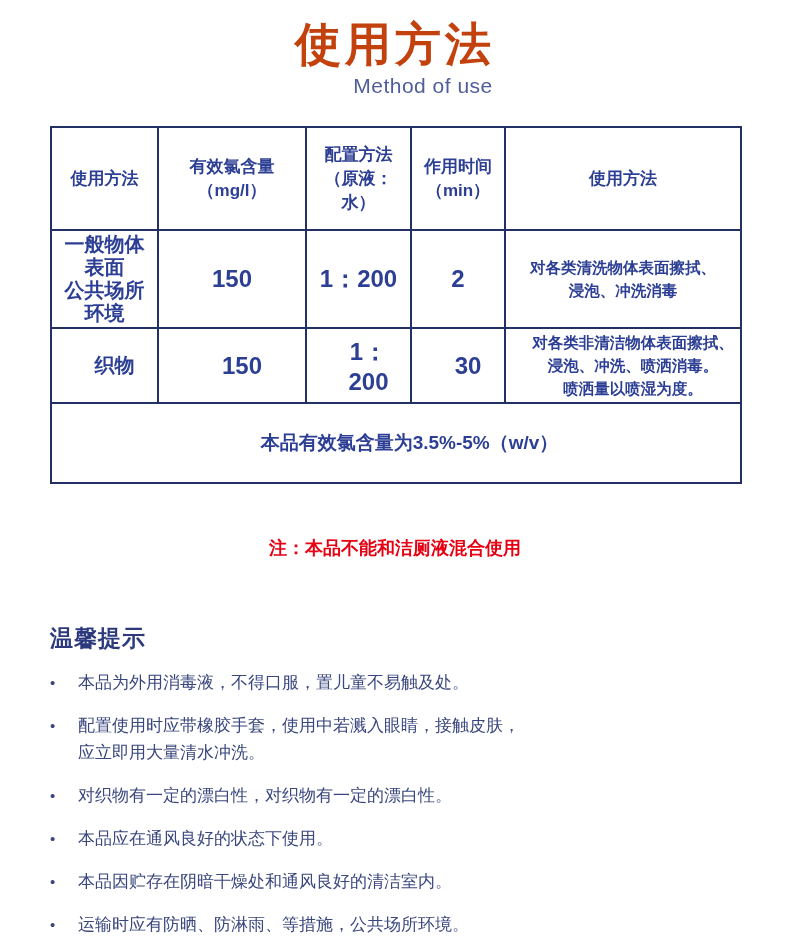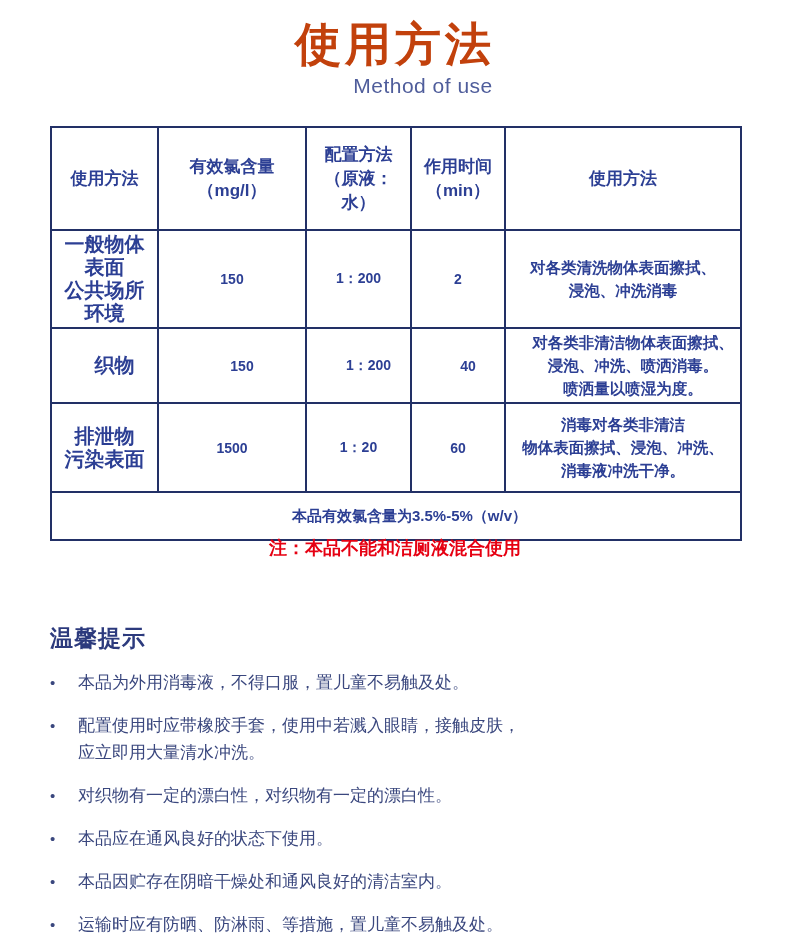--- a/index.html
+++ b/index.html
@@ -53,25 +53,25 @@
     color: #2c3f94;
     font-weight: bold;
     padding: 2px 4px;
     box-sizing: border-box;
   }
   .usage-table th { font-size: 17px; line-height: 24px; height: 103px; }
   .row-1 td { height: 63px; }
   .row-2 td { height: 69px; padding-left: 24px; }
   .row-3 td { height: 89px; }
   .cell-scope   { font-size: 20px; line-height: 23px; }
-  .cell-number  { font-size: 14px; border-radius: 10px; }
+  .cell-number  { font-size: 24px; border-radius: 10px; }
   .cell-method  { font-size: 15.5px; line-height: 23px; margin-top: 28px; }
   .table-footer td {
-    height: 48px;
-    font-size: 15px;
+    height: 80px;
+    font-size: 19px;
     padding-left: 31px;
   }
   .warning-note {
     position: absolute;
     top: 536px;
     left: 0;
     width: 100%;
     text-align: center;
     font-size: 18px;
     font-weight: bold;
@@ -140,29 +140,22 @@
         <td class="cell-scope">一般物体表面<br>公共场所环境</td>
         <td class="cell-number">150</td>
         <td class="cell-number">1：200</td>
         <td class="cell-number">2</td>
         <td class="cell-method">对各类清洗物体表面擦拭、<br>浸泡、冲洗消毒</td>
       </tr>
       <tr class="row-2">
         <td class="cell-scope">织物</td>
         <td class="cell-number">150</td>
         <td class="cell-number">1：200</td>
-        <td class="cell-number">40</td>
+        <td class="cell-number">30</td>
         <td class="cell-method">对各类非清洁物体表面擦拭、<br>浸泡、冲洗、喷洒消毒。<br>喷洒量以喷湿为度。</td>
-      </tr>
-      <tr class="row-3">
-        <td class="cell-scope">排泄物<br>污染表面</td>
-        <td class="cell-number">1500</td>
-        <td class="cell-number">1：20</td>
-        <td class="cell-number">60</td>
-        <td class="cell-method">消毒对各类非清洁<br>物体表面擦拭、浸泡、冲洗、<br>消毒液冲洗干净。</td>
       </tr>
       <tr class="table-footer">
         <td colspan="5">本品有效氯含量为3.5%-5%（w/v）</td>
       </tr>
     </tbody>
   </table>
 
   <div class="warning-note">注：本品不能和洁厕液混合使用</div>
 
   <div class="tips">
@@ -183,18 +176,18 @@
       <li class="tip-item">
         <span class="bullet-dot">•</span>
         <span class="tip-text">本品应在通风良好的状态下使用。</span>
       </li>
       <li class="tip-item">
         <span class="bullet-dot">•</span>
         <span class="tip-text">本品因贮存在阴暗干燥处和通风良好的清洁室内。</span>
       </li>
       <li class="tip-item">
         <span class="bullet-dot">•</span>
-        <span class="tip-text">运输时应有防晒、防淋雨、等措施，置儿童不易触及处。</span>
+        <span class="tip-text">运输时应有防晒、防淋雨、等措施，公共场所环境。</span>
       </li>
     </ul>
   </div>
 
 </div>
 
 </body></html>

